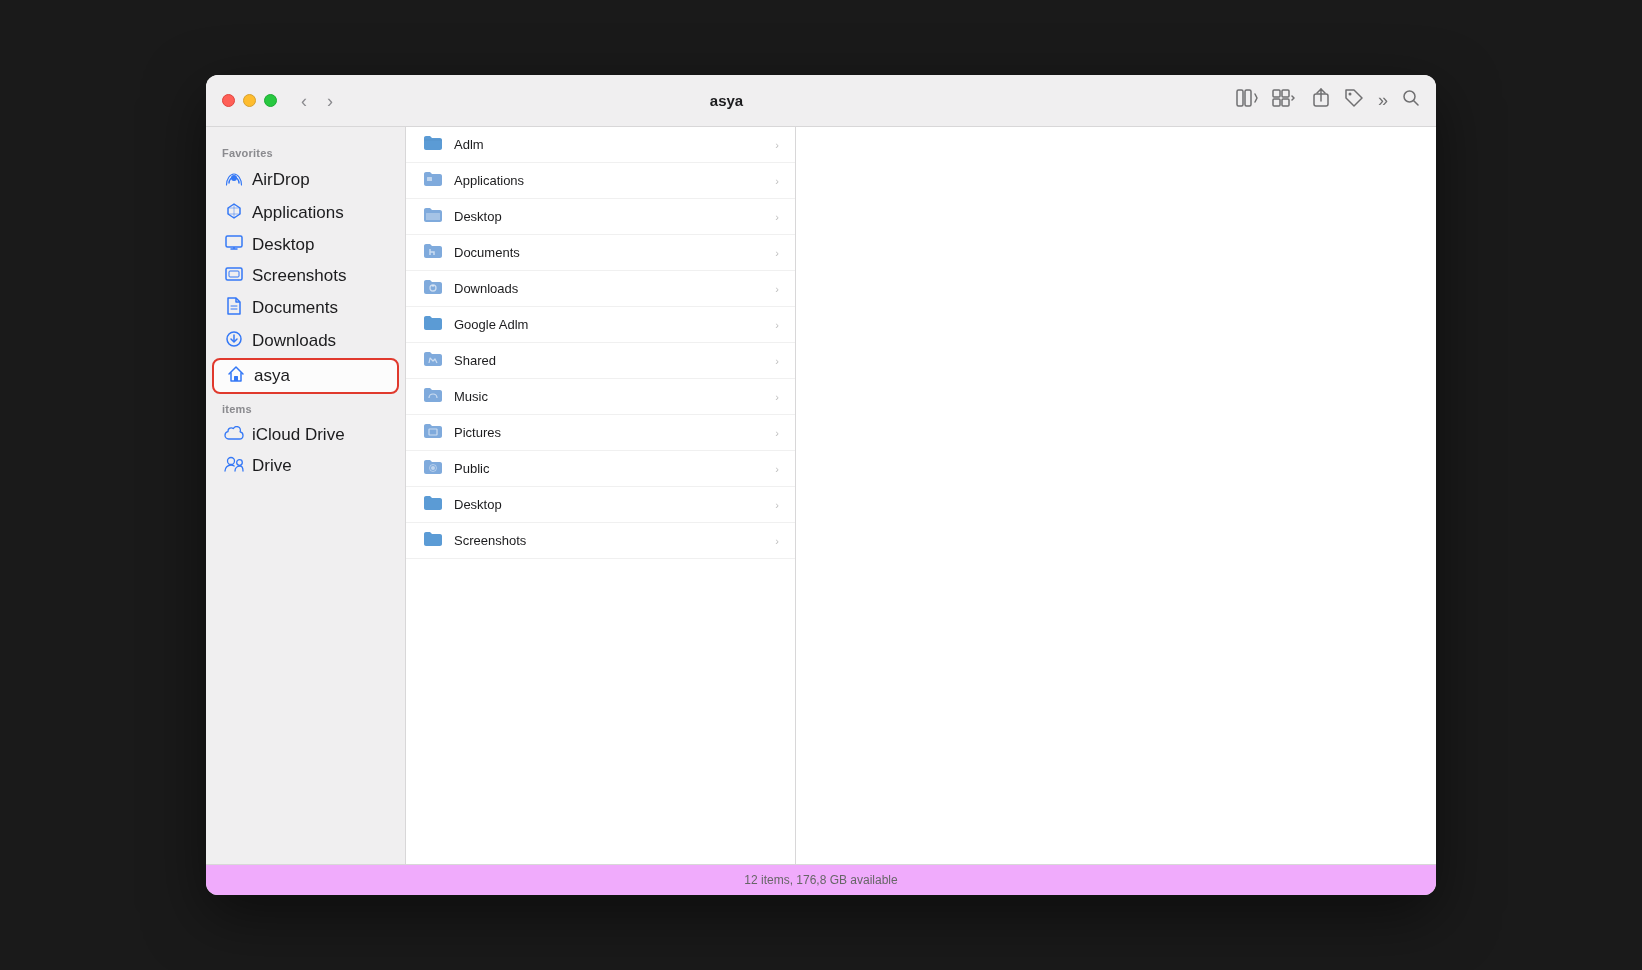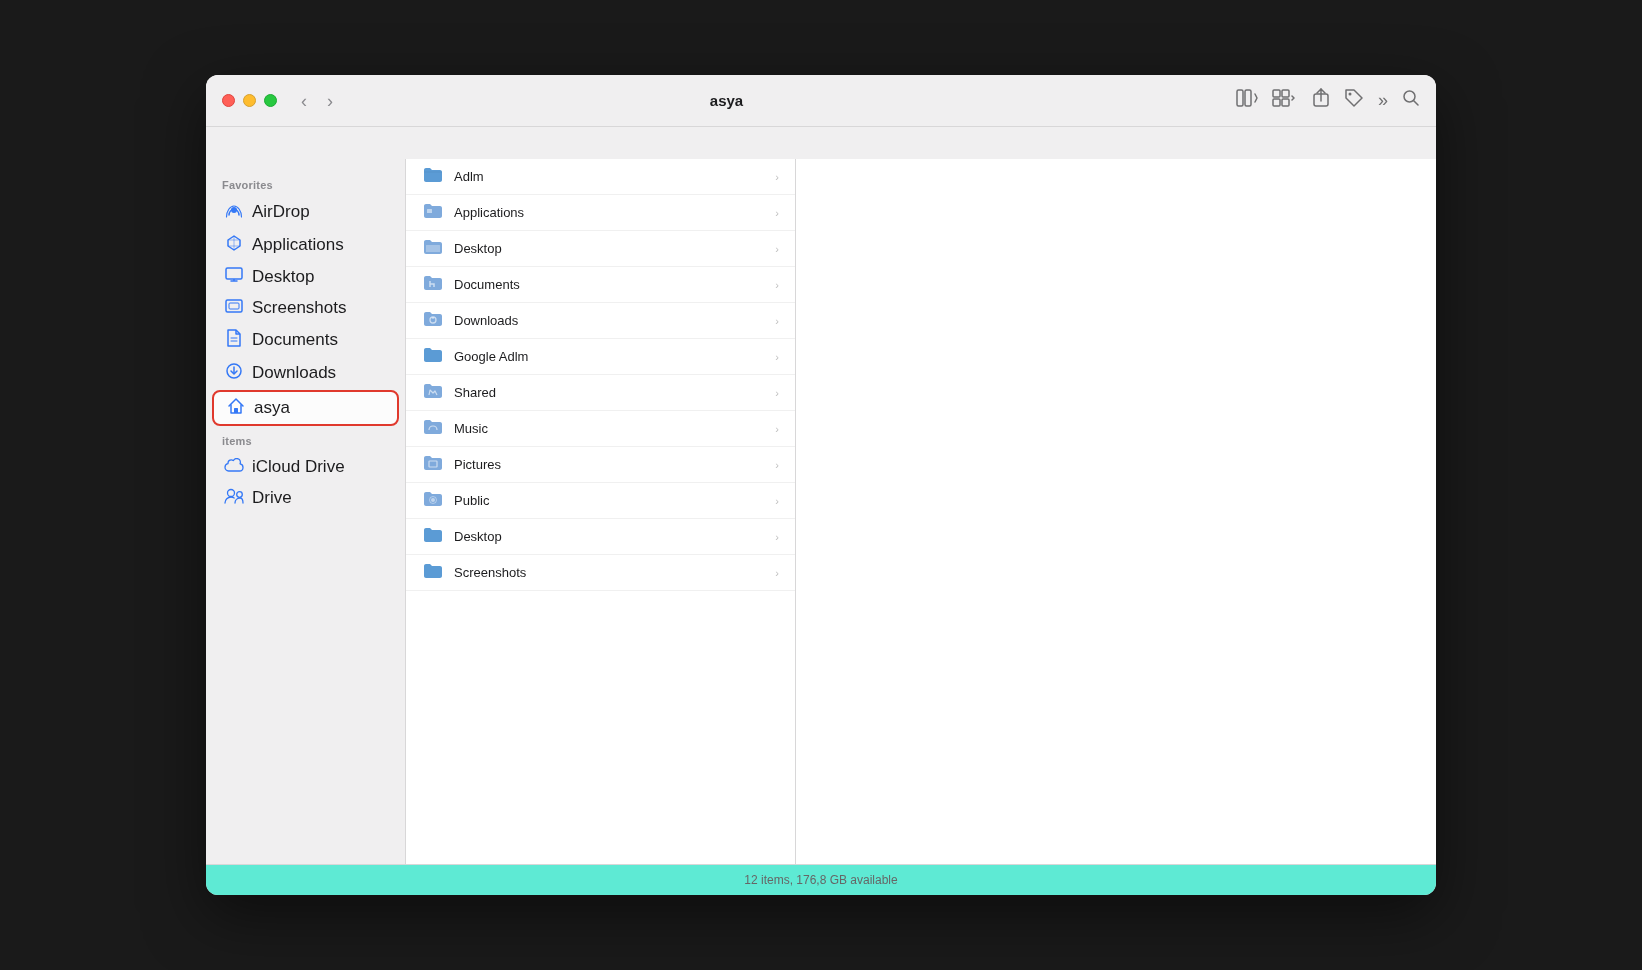--- a/index.html
+++ b/index.html
@@ -83,21 +83,20 @@
       font-size: 18px;
       cursor: pointer;
       opacity: 0.7;
     }
 
     
     .main {
       display: flex;
       flex: 1;
       overflow: hidden;
-      margin-top: 32px;
     }
 
     
     .sidebar {
       width: 200px;
       background: #f0eff0;
       border-right: 1px solid #d8d7d8;
       overflow-y: auto;
       flex-shrink: 0;
       padding: 12px 0;
@@ -181,21 +180,21 @@
       font-size: 11px;
     }
 
     .preview-pane {
       flex: 1;
       background: #ffffff;
     }
 
     
     .statusbar {
-      background: #5eead4;
+      background: #f0abfc;
       border-top: 1px solid #d8d7d8;
       text-align: center;
       padding: 8px;
       font-size: 12px;
       color: #666;
       flex-shrink: 0;
     }
   </style>
 </head>
 <body>

